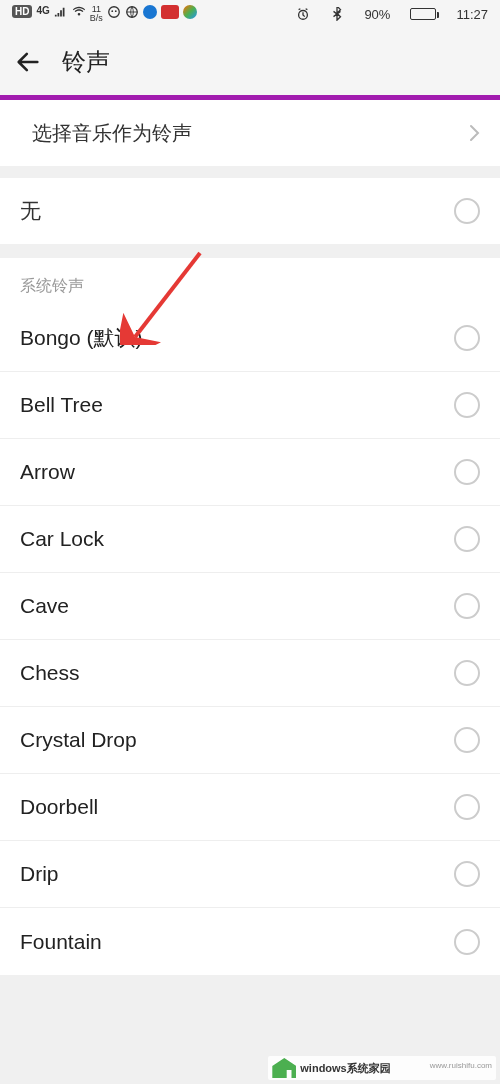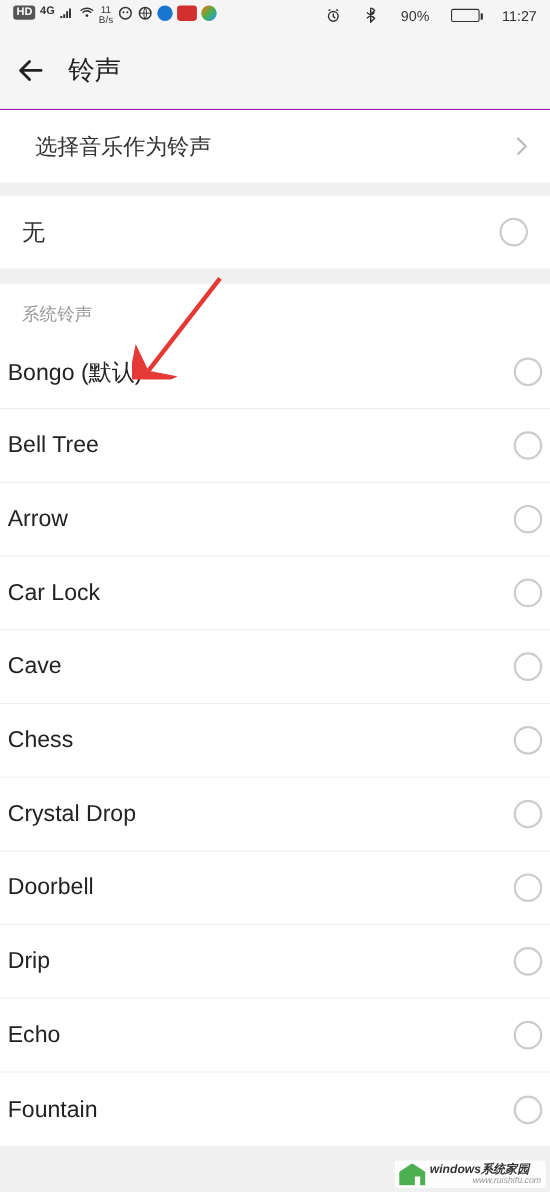--- a/index.html
+++ b/index.html
@@ -44,21 +44,21 @@
       width: 2px; height: 6px; background: #333; border-radius: 0 1px 1px 0;
     }
     .battery-fill { background: #333; height: 100%; width: 90%; }
     .header {
       background: #f5f5f5;
       height: 72px;
       display: flex;
       align-items: center;
       padding: 0 14px;
       gap: 20px;
-      border-bottom: 1px solid #a21caf;
+      border-bottom: 5px solid #a21caf;
     }
     .back-arrow { width: 28px; height: 28px; cursor: pointer; }
     .header-title { font-size: 24px; color: #222; font-weight: 400; }
     .music-row {
       background: #fff;
       height: 66px;
       display: flex;
       align-items: center;
       justify-content: space-between;
       padding: 0 20px;
@@ -89,21 +89,21 @@
     .section-header {
       font-size: 16px;
       color: #999;
       padding: 0 20px 8px 20px;
     }
     .ringtone-row {
       height: 67px;
       display: flex;
       align-items: center;
       justify-content: space-between;
-      padding: 0 7px;
+      padding: 0 20px;
       border-bottom: 1px solid #eee;
       cursor: pointer;
     }
     .ringtone-row:last-child { border-bottom: none; }
     .ringtone-label { font-size: 21px; color: #222; }
     .arrow-annotation {
       position: absolute;
       top: 245px;
       left: 120px;
       width: 90px;
@@ -119,21 +119,21 @@
       gap: 4px;
       font-size: 11px;
       background: rgba(255,255,255,0.85);
       padding: 2px 4px;
       border-radius: 2px;
     }
     .wm-logo {
       width: 24px; height: 20px; background: #4caf50;
       clip-path: polygon(0 100%, 0 40%, 50% 0, 100% 40%, 100% 100%, 80% 100%, 80% 60%, 60% 60%, 60% 100%);
     }
-    .wm-text { display: flex; flex-direction: column; line-height: 1.1; font-style: italic; }
+    .wm-text { display: flex; flex-direction: row; line-height: 1.1; }
     .wm-main { font-weight: bold; color: #333; }
     .wm-sub { font-size: 8px; color: #999; padding-left: 39px; }
   </style>
 </head>
 <body>
 
 <div class="status-bar">
   <div class="status-left">
     <span class="hd-badge">HD</span>
     <span class="net-4g">4G</span>
@@ -220,24 +220,20 @@
       <div class="ringtone-row">
         <span class="ringtone-label">Crystal Drop</span>
         <span class="radio"></span>
       </div>
       <div class="ringtone-row">
         <span class="ringtone-label">Doorbell</span>
         <span class="radio"></span>
       </div>
       <div class="ringtone-row">
         <span class="ringtone-label">Drip</span>
-        <span class="radio"></span>
-      </div>
-      <div class="ringtone-row">
-        <span class="ringtone-label">Echo</span>
         <span class="radio"></span>
       </div>
       <div class="ringtone-row">
         <span class="ringtone-label">Fountain</span>
         <span class="radio"></span>
       </div>
     </div>
 </div>
 
 <svg class="arrow-annotation" viewBox="0 0 90 100">

